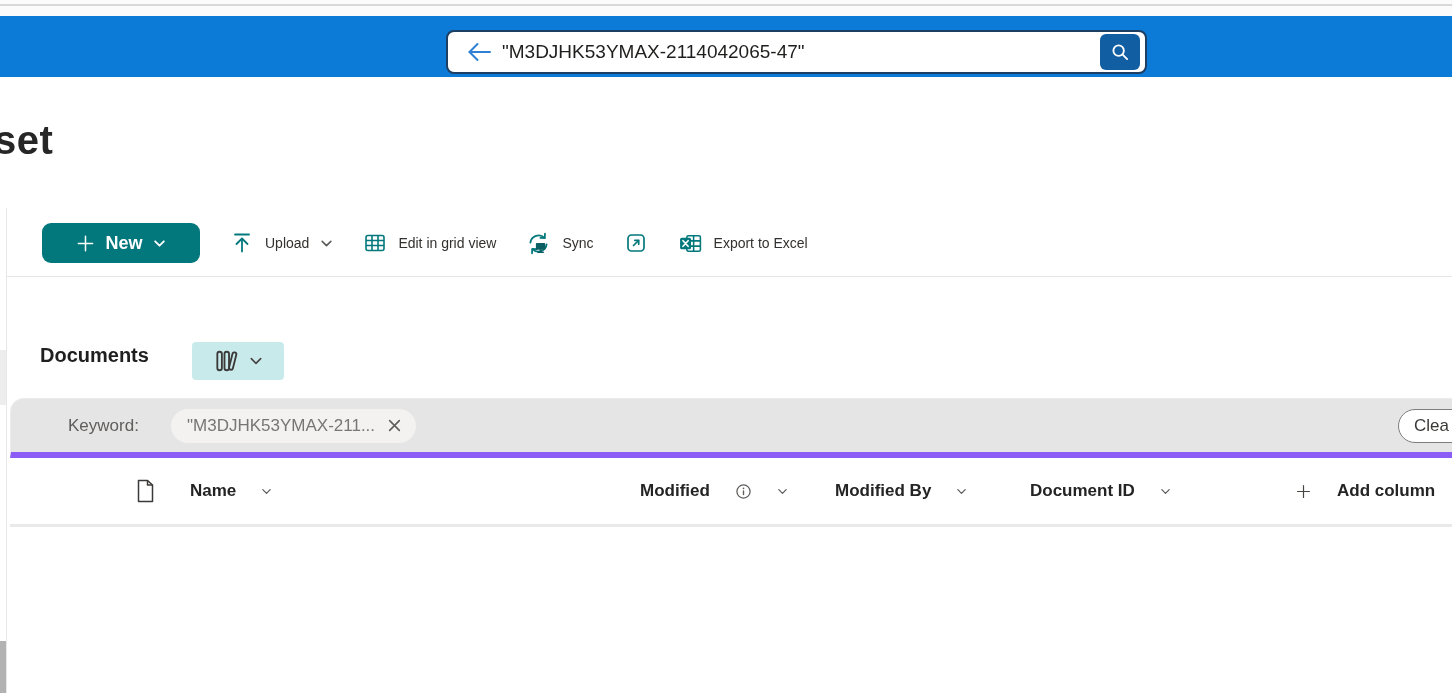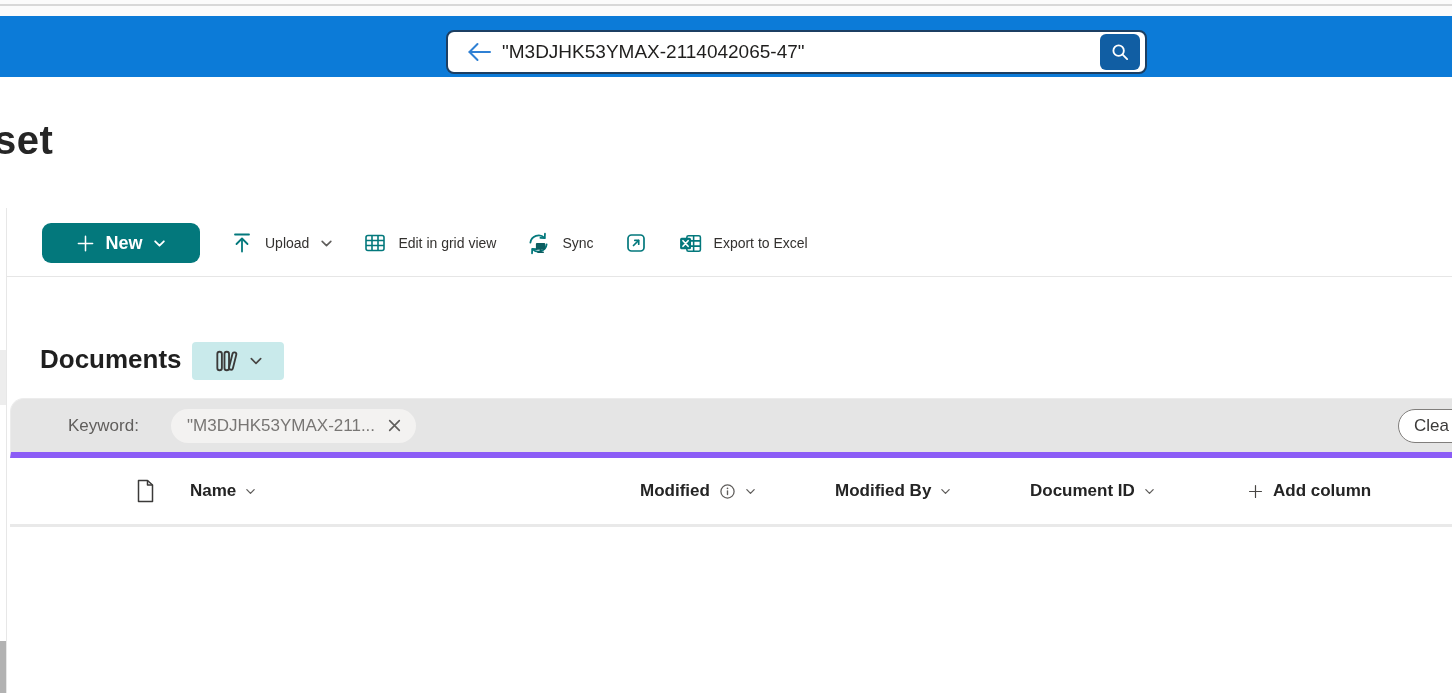--- a/index.html
+++ b/index.html
@@ -52,21 +52,21 @@
   }
   .tb-item {
     display:flex; align-items:center; gap:11px; background:none; border:none; cursor:pointer;
     font-family:"Liberation Sans", sans-serif; font-size:14px; color:#33312f; white-space:nowrap;
   }
   .tb-item svg.cmd { flex:none; }
   .chev { color:#5f5d5b; }
   .new-btn .chev { color:#ffffff; }
 
   
-  .lib-title { position:absolute; left:40px; top:344px; font-size:26px; font-weight:700; color:#1f1f1f; }
+  .lib-title { position:absolute; left:40px; top:344px; font-size:20px; font-weight:700; color:#1f1f1f; }
   .view-btn {
     position:absolute; left:192px; top:342px; width:92px; height:38px;
     background:#c9eaeb; border:none; border-radius:4px; cursor:pointer;
     display:flex; align-items:center; justify-content:center; gap:10px;
   }
 
   
   .filter-panel {
     position:absolute; left:10px; top:398px; width:1442px; height:60px;
     border-top:1px solid #ececec; border-left:1px solid #ececec; border-bottom:6px solid #8b5cf6;
@@ -84,29 +84,29 @@
     position:absolute; right:-34px; top:50%; transform:translateY(-50%);
     width:88px; height:34px; border:1.5px solid #807e7c; border-radius:17px;
     background:#fff; cursor:pointer; text-align:left; padding-left:15px;
     font-family:"Liberation Sans", sans-serif; font-size:17px; color:#3b3a39; overflow:hidden;
   }
 
   
   .table-header { position:absolute; left:7px; top:458px; width:1445px; height:66px; background:#fff; }
   .table-header .col {
     position:absolute; top:50%; transform:translateY(-50%);
-    display:flex; align-items:center; gap:9px; cursor:pointer;
+    display:flex; align-items:center; gap:25px; cursor:pointer;
     font-size:17px; font-weight:700; color:#242424; white-space:nowrap;
   }
   .col-fileicon { left:128px; }
   .col-name { left:183px; }
   .col-modified { left:633px; }
   .col-modifiedby { left:828px; }
   .col-docid { left:1023px; }
-  .col-add { left:1240px; }
+  .col-add { left:1288px; }
   .header-divider { position:absolute; left:10px; top:524px; width:1442px; height:3px; background:#e9e9e9; }
 </style>
 </head>
 <body>
 
 <div class="top-strip">
   <div class="line"></div>
 </div>
 
 <header class="suite-bar">

